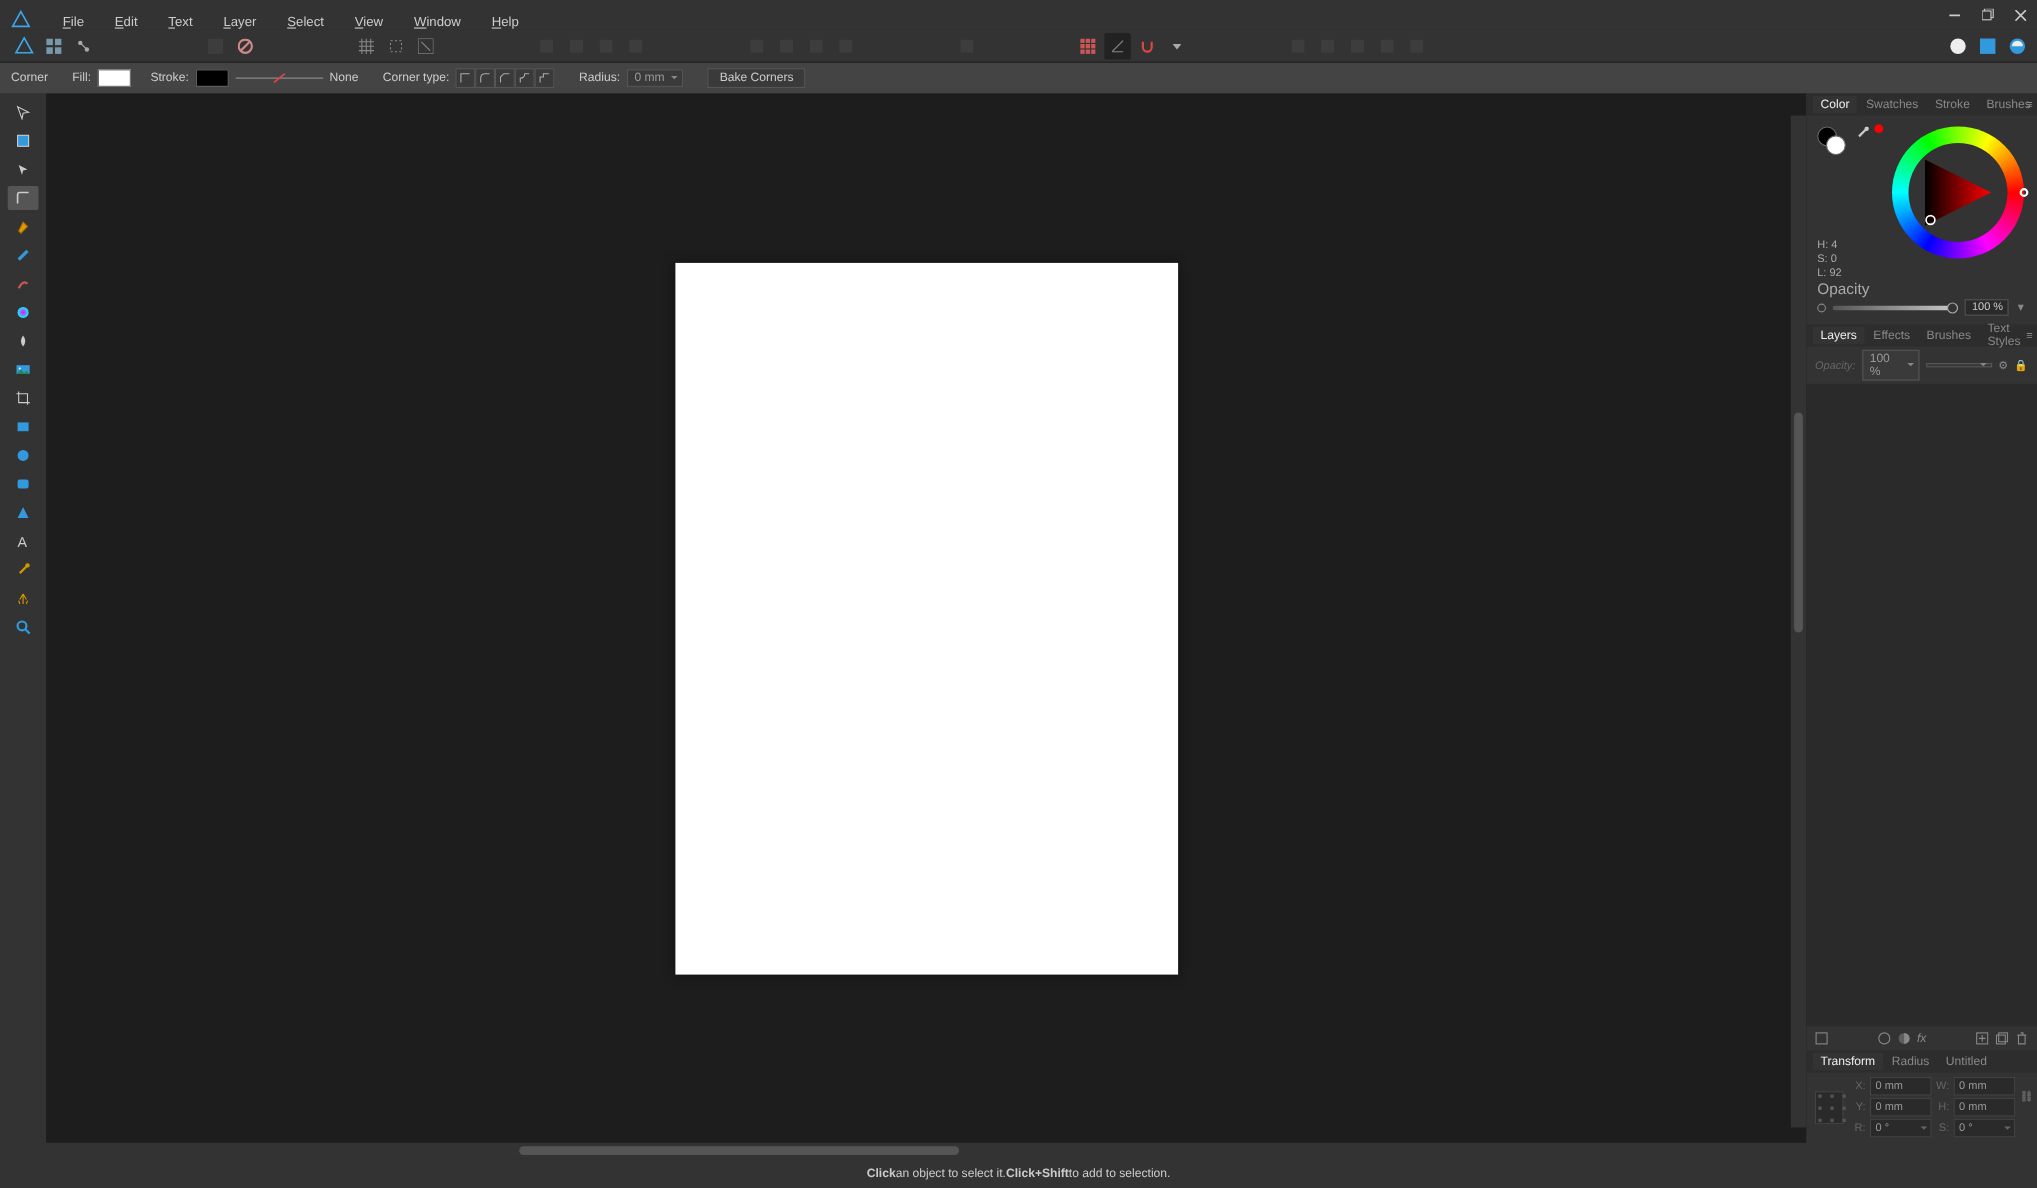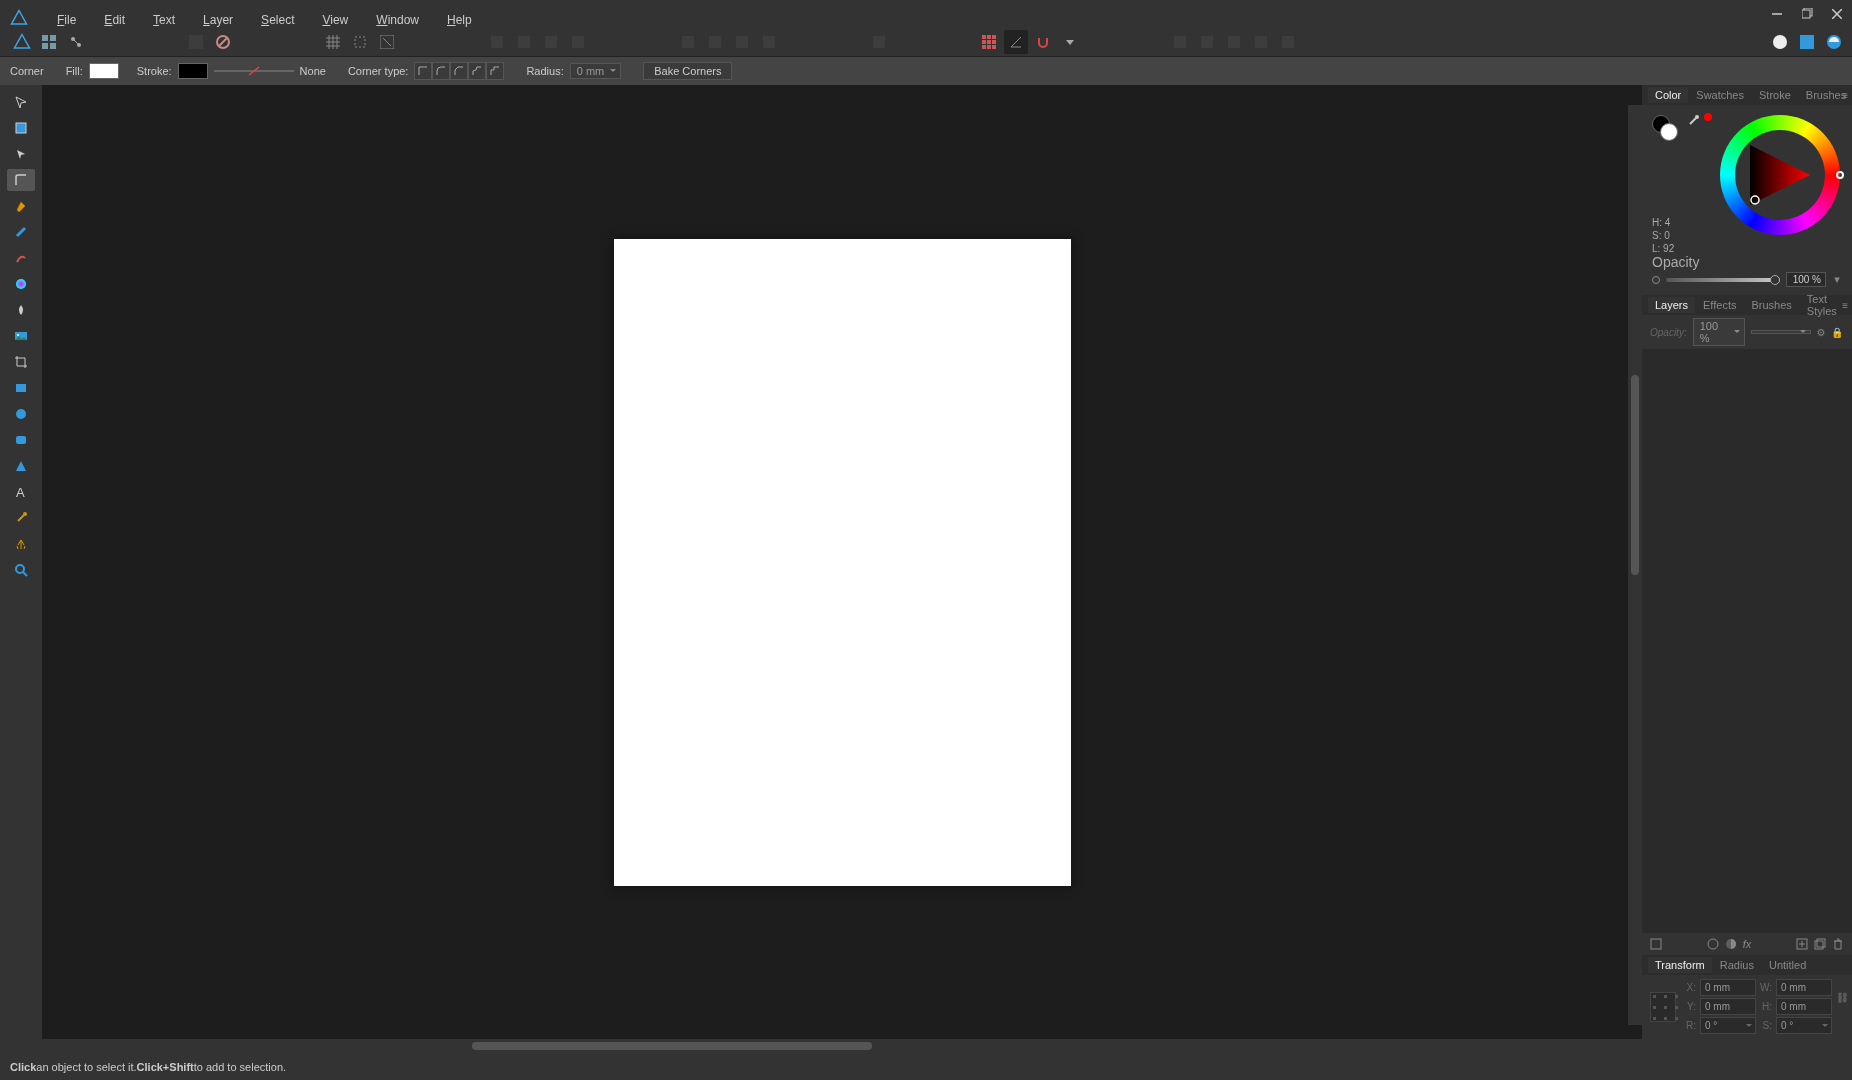--- a/index.html
+++ b/index.html
@@ -66,21 +66,21 @@
 .layers-footer { height: 22px; display: flex; align-items: center; justify-content: space-between; padding: 0 8px; }
 .lf-icons { display: flex; gap: 6px; }
 .transform-panel { height: 78px; padding: 4px 8px; }
 .transform-grid { display: grid; grid-template-columns: 12px 56px 12px 56px 8px; gap: 2px 4px; font-size: 10px; align-items: center; }
 .tf-label { color: #666; text-align: right; }
 .tf-field { background: #2a2a2a; border: 1px solid #444; padding: 2px 4px; color: #999; position: relative; font-size: 10px; }
 .tf-field.dd::after { content: ""; position: absolute; right: 3px; top: 50%; margin-top: -2px; border: 3px solid transparent; border-top-color: #666; }
 .anchor-widget { width: 30px; height: 30px; background: #2a2a2a; border: 1px solid #444; margin-right: 4px; position: relative; }
 .anchor-dot { position: absolute; width: 3px; height: 3px; background: #555; }
 .link-icon { color: #888; font-size: 10px; }
-.statusbar { height: 27px; background: #333333; display: flex; align-items: center; padding: 0 10px; font-size: 11px; color: #ccc; }
+.statusbar { height: 27px; background: #333333; display: flex; align-items: center; padding: 0 10px; font-size: 11px; color: #ccc; justify-content: center; }
 .statusbar b { font-weight: bold; }
 svg { display: block; }
 .persona-row { position: absolute; right: 6px; top: 0; display: flex; gap: 3px; height: 30px; align-items: center;}
 </style>
 </head>
 <body>
 
 <div class="menubar">
   <svg class="app-logo" viewBox="0 0 24 24">
       <polygon points="12,2 22,20 2,20" fill="none" stroke="#3da5ea" stroke-width="2"></polygon>

